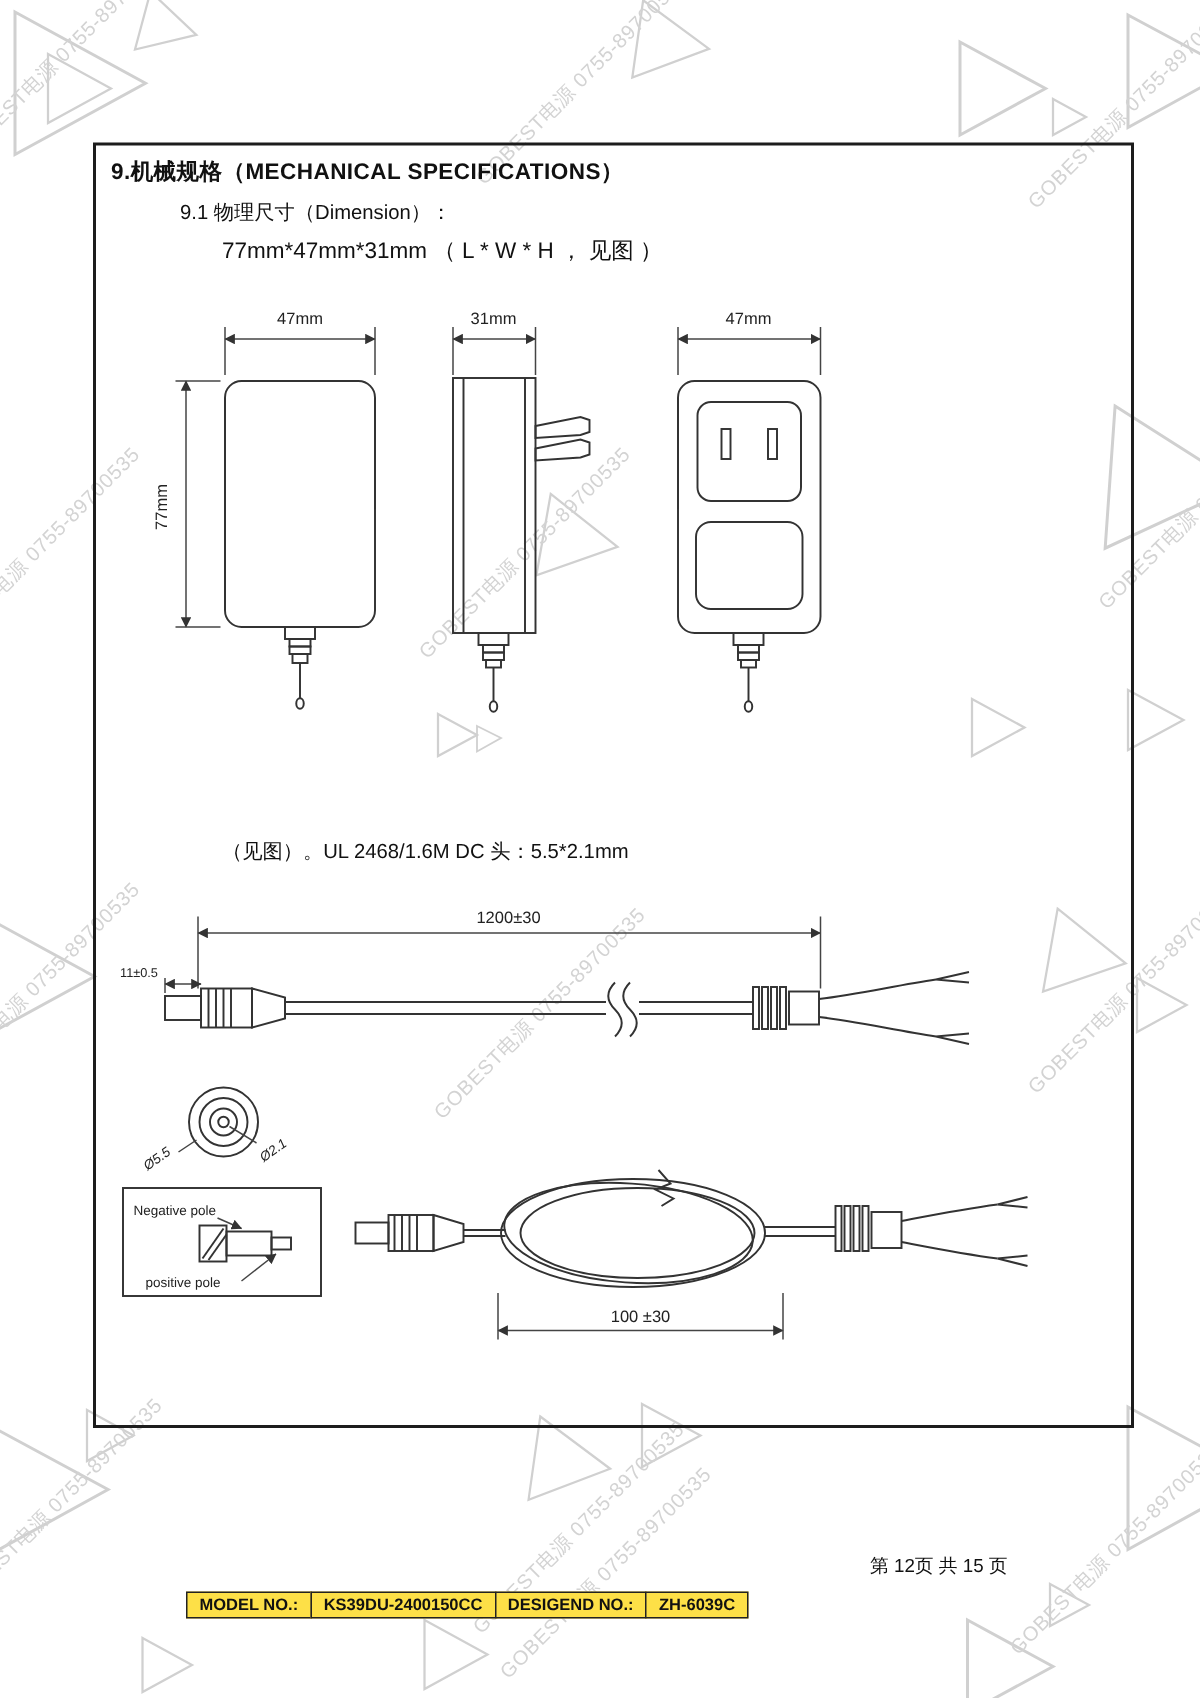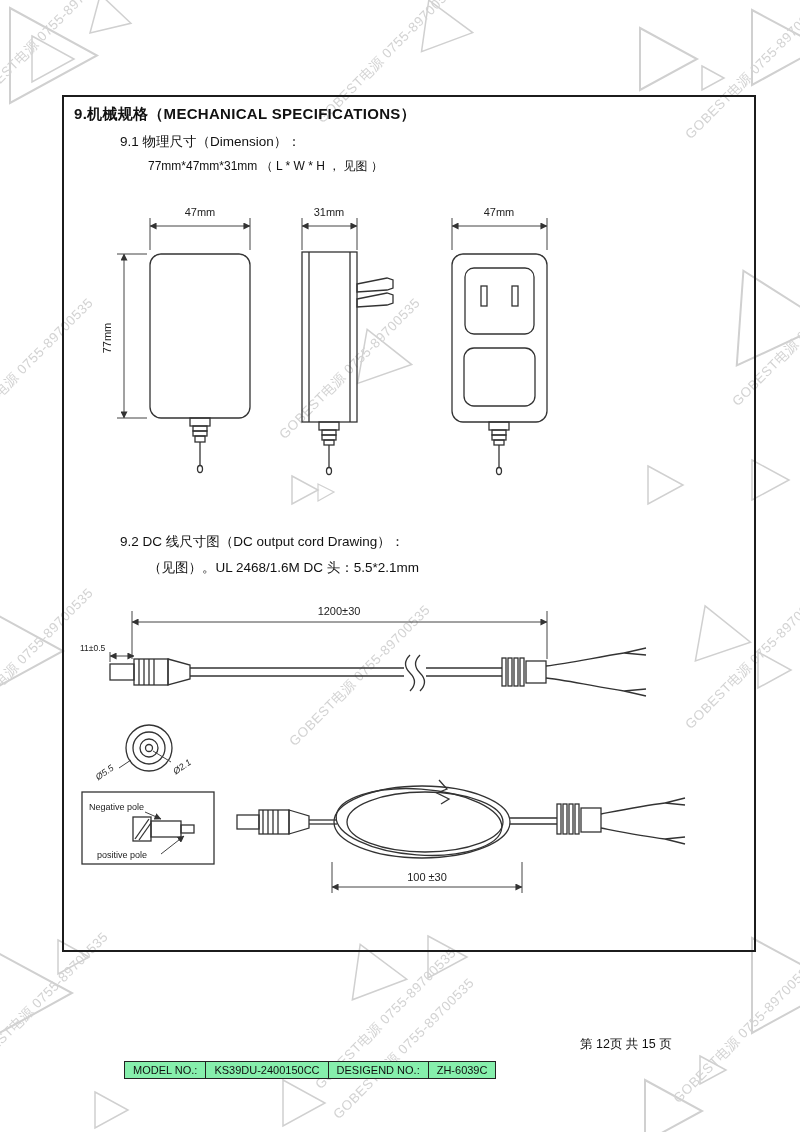--- a/index.html
+++ b/index.html
@@ -5,32 +5,32 @@
   html,body{margin:0;padding:0;background:#fff;}
   .page{position:relative;width:800px;height:1132px;background:#fff;overflow:hidden;
         font-family:"Liberation Sans",sans-serif;color:#111;}
   .tri-layer{position:absolute;left:0;top:0;width:800px;height:1132px;pointer-events:none;}
   .wm{position:absolute;transform:rotate(-45deg);transform-origin:0 50%;color:#d3d3d3;
       font-size:13.5px;letter-spacing:.5px;white-space:nowrap;}
   .content-box{position:absolute;left:62px;top:95px;width:690px;height:853px;
                border:2px solid #1c1c1c;background:transparent;text-align:center;}
   .t-title{position:absolute;left:10px;top:8px;font-size:15px;font-weight:bold;letter-spacing:.3px;}
   .t-s91{position:absolute;left:56px;top:36px;font-size:13.5px;}
-  .t-s91d{position:absolute;left:84px;top:61px;font-size:12px;}
+  .t-s91d{position:absolute;left:84px;top:61px;font-size:15px;}
   .t-s92{position:absolute;left:56px;top:436px;font-size:13.5px;}
   .t-s92d{position:absolute;left:84px;top:462px;font-size:13.5px;}
   .drawing{position:absolute;}
   .ln{stroke:#333;stroke-width:1.3;fill:none;}
   .dim{stroke:#444;stroke-width:1;fill:none;}
   svg text{fill:#222;font-size:11px;font-family:"Liberation Sans",sans-serif;}
   .small-dim{font-size:8.5px;}
   .dia{font-size:9px;font-style:italic;}
   .pole{font-size:9px;}
   .footer-table{position:absolute;left:125px;top:1061px;display:flex;font-size:11px;}
-  .footer-table .cell{border:1px solid #222;padding:2px 8px;margin-left:-1px;white-space:nowrap;background:#86efac;}
+  .footer-table .cell{border:1px solid #222;padding:2px 8px;margin-left:-1px;white-space:nowrap;background:#fde047;font-weight:bold;}
   .page-info{position:absolute;left:580px;top:1036px;font-size:12.5px;}
 </style>
 </head>
 <body>
 
 <div class="page">
 
   <svg class="tri-layer" width="800" height="1132">
     <g fill="none" stroke="#d0d0d0" stroke-width="2">
       <polygon points="10,8 97,55.5 10,103"></polygon>
@@ -73,21 +73,20 @@
   <span class="wm" style="left:-30px;top:1062px">GOBEST电源 0755-89700535</span>
   <span class="wm" style="left:318px;top:1078px">GOBEST电源 0755-89700535</span>
   <span class="wm" style="left:676px;top:1092px">GOBEST电源 0755-89700535</span>
   <span class="wm" style="left:336px;top:1108px">GOBEST电源 0755-89700535</span>
 
   <div class="content-box">
 
     <div class="t-title">9.机械规格（MECHANICAL SPECIFICATIONS）</div>
     <div class="t-s91">9.1 物理尺寸（Dimension）：</div>
     <div class="t-s91d">77mm*47mm*31mm      （ L * W * H ， 见图 ）</div>
-    <div class="t-s92">9.2   DC 线尺寸图（DC output cord Drawing）：</div>
     <div class="t-s92d">（见图）。UL 2468/1.6M    DC 头：5.5*2.1mm</div>
 
     <svg class="drawing" style="left:13px;top:103px" width="580" height="290" viewBox="0 0 580 290">
       <defs>
         <marker id="arA" viewBox="0 0 8 8" refX="7.5" refY="4" markerWidth="7" markerHeight="7" orient="auto-start-reverse">
           <path d="M0,0 L8,4 L0,8 z" fill="#333"></path>
         </marker>
       </defs>
 
       <g>

